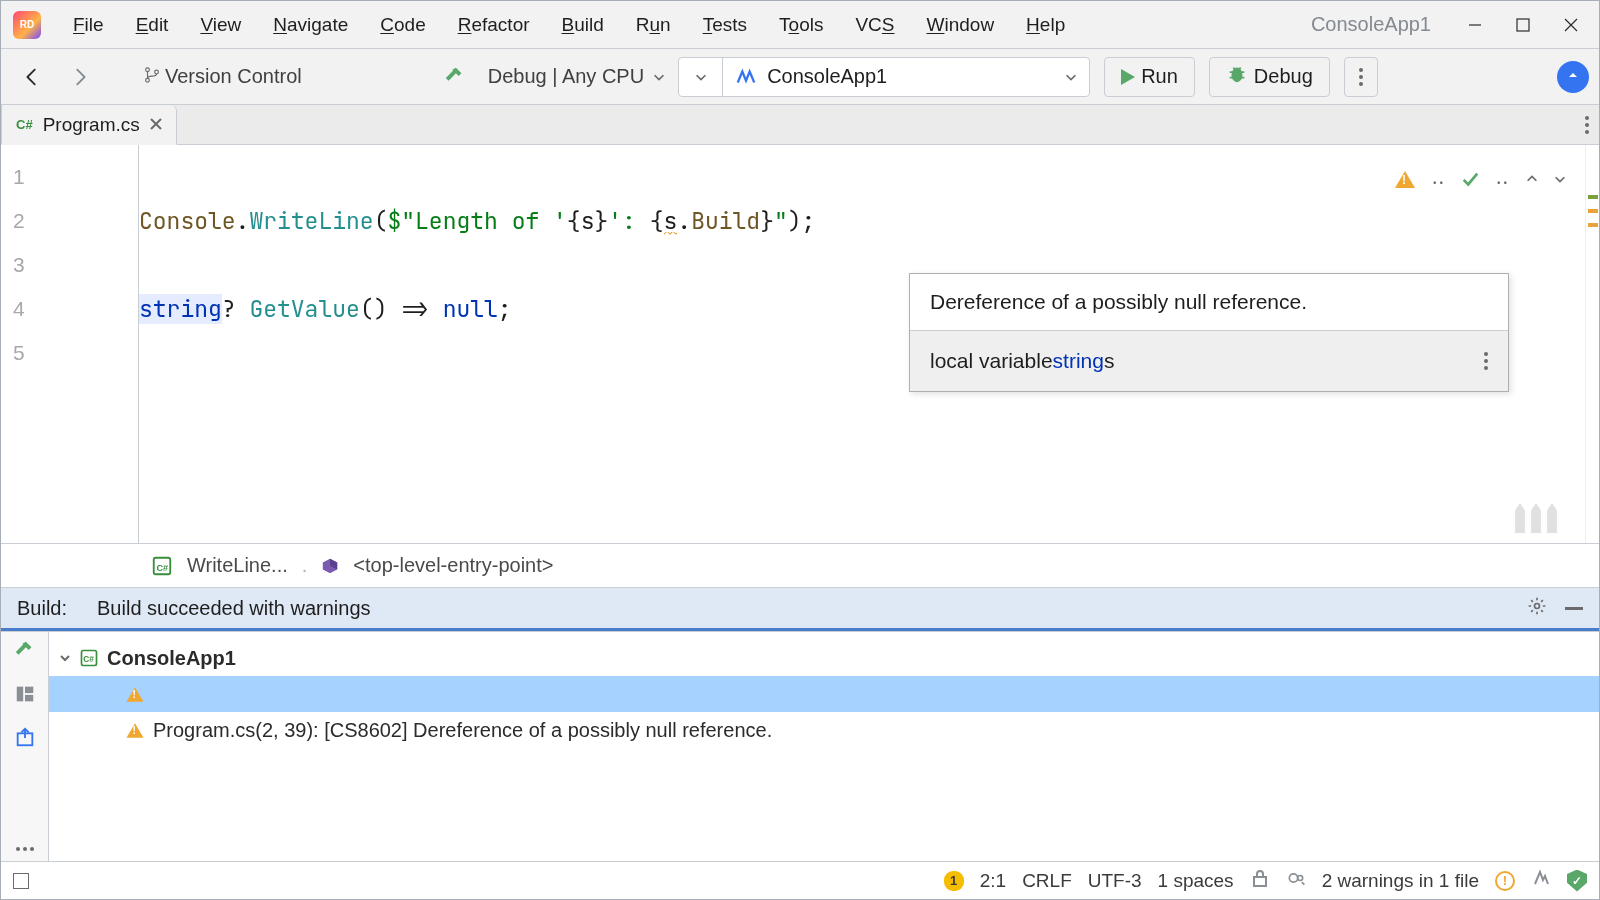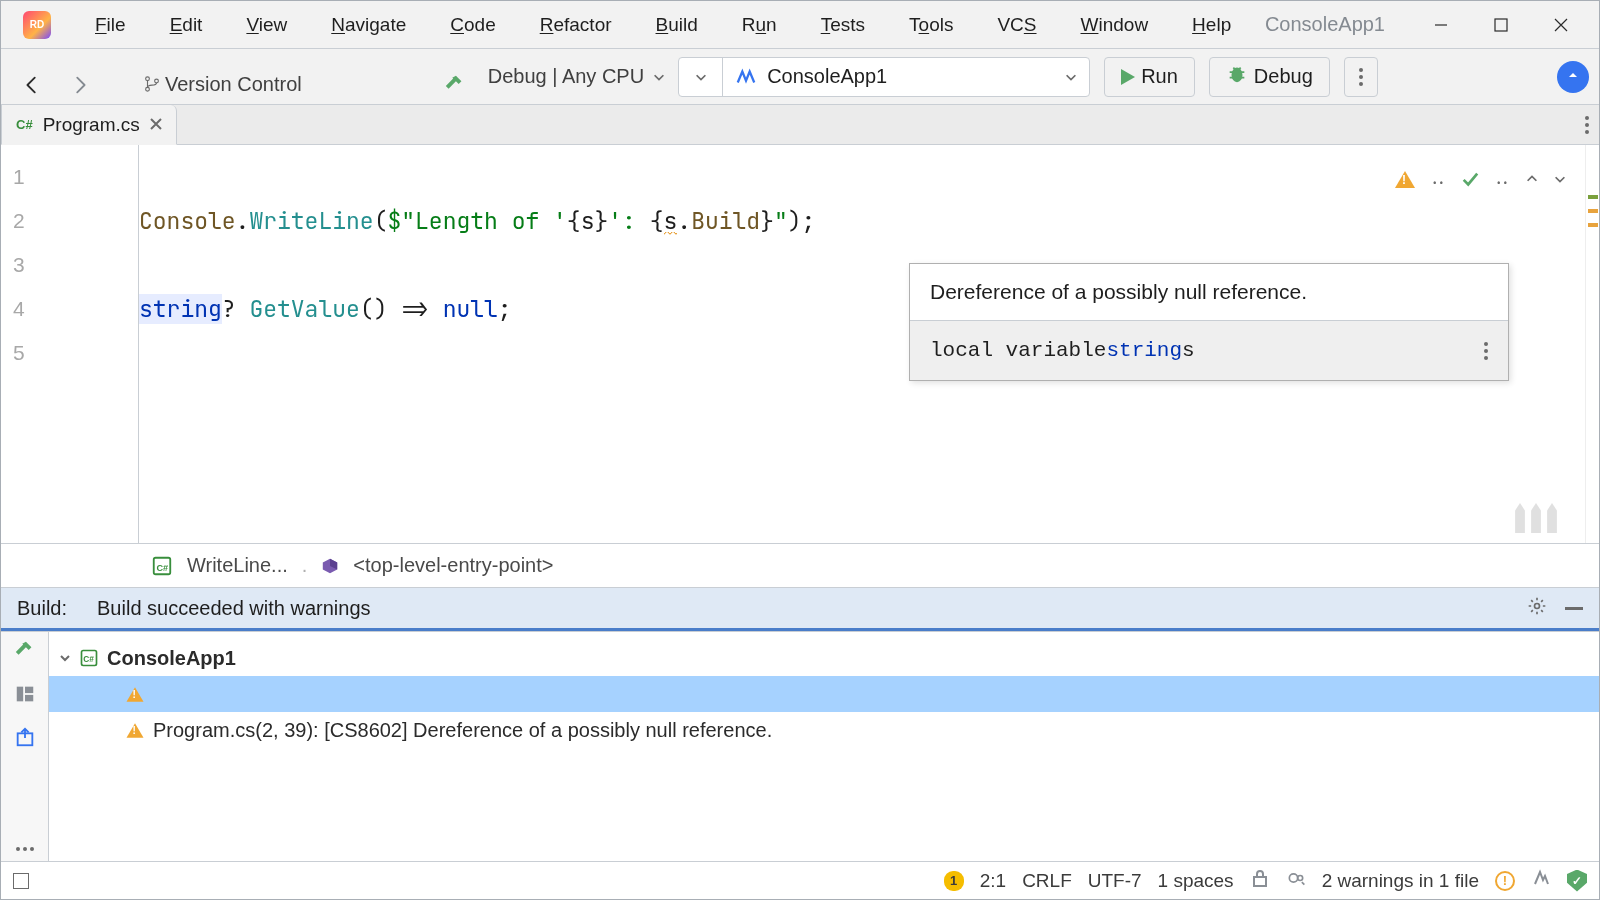--- a/index.html
+++ b/index.html
@@ -7,32 +7,32 @@
     --bg-lightgrey:#f7f7f7; --text:#1e1e1e; --text-muted:#666; --text-grey:#848a91;
     --mono:"JetBrains Mono","Consolas",monospace; --sans:"Segoe UI",Arial,sans-serif;
     --kw:#0033b3; --fn:#248f8f; --str:#067d17; --obj:#6f5625; --null:#0033b3;
     --blue-sel:#a6d2ff; --green:#59a869; --orange:#f0a732; --yellow:#f5bd00;
   }
   *{box-sizing:border-box}
   html,body{margin:0;padding:0;width:1600px;height:900px;overflow:hidden;font-family:var(--sans);color:var(--text);background:var(--bg);font-size:15px}
   .window{width:1600px;height:900px;border:1px solid var(--border-dark);display:flex;flex-direction:column}
 
   
-  .menubar{height:48px;display:flex;align-items:center;padding:0 16px;gap:16px;background:var(--bg-grey);border-bottom:1px solid var(--border)}
+  .menubar{height:48px;display:flex;align-items:center;padding:0 6px;gap:4px;background:var(--bg-grey);border-bottom:1px solid var(--border)}
   .app-icon{width:28px;height:28px;margin:0 14px 0 6px;border-radius:6px;background:linear-gradient(135deg,#ff4772 0%,#ffb347 60%,#7747ff 100%);position:relative}
   .app-icon::after{content:"RD";position:absolute;inset:0;display:flex;align-items:center;justify-content:center;font:700 10px var(--sans);color:#fff}
   .menu-item{padding:6px 14px;font-size:19px;cursor:default}
   .menu-item u{text-decoration:underline;text-underline-offset:2px}
   .window-title{margin-left:auto;margin-right:18px;font-size:20px;color:var(--text-grey)}
   .win-btn{width:44px;height:48px;display:flex;align-items:center;justify-content:center}
   .win-btn svg{width:16px;height:16px;stroke:#2b2b2b;stroke-width:1.2;fill:none}
 
   
   .toolbar{height:56px;background:var(--bg-grey);border-bottom:1px solid var(--border);display:flex;align-items:center;padding:0 10px;gap:6px}
-  .tb-btn{height:38px;display:flex;align-items:flex-end;padding:0 10px;border-radius:4px}
+  .tb-btn{height:38px;display:flex;align-items:center;padding:0 10px;border-radius:4px}
   .nav-arrow svg{width:22px;height:22px;stroke:var(--text-grey);stroke-width:2;fill:none;stroke-linecap:round;stroke-linejoin:round}
   .nav-arrow.enabled svg{stroke:#2b2b2b}
   .branch-icon svg{width:18px;height:18px;stroke:#6b6b6b;stroke-width:1.5;fill:none}
   .vc-label{font-size:20px;color:#404040;margin-left:4px}
   .hammer{width:22px;height:22px}
   .config-sel{font-size:20px;color:#404040;margin-left:6px;display:flex;align-items:center;gap:8px}
   .chev{width:14px;height:14px;stroke:#6b6b6b;stroke-width:2;fill:none}
   .proj-select{display:flex;align-items:center;height:40px;border:1px solid var(--border);background:#fff;border-radius:4px;margin-left:6px}
   .proj-select .split{width:44px;border-right:1px solid var(--border);display:flex;align-items:center;justify-content:center;height:100%}
   .proj-select .main{flex:1;display:flex;align-items:center;padding:0 12px;gap:10px;min-width:330px}
@@ -74,23 +74,23 @@
   .upd{width:14px;height:14px;stroke:#6b6b6b;stroke-width:2;fill:none}
 
   
   .stripe{width:14px;background:#fff;border-left:1px solid #eee;position:relative}
   .smark{position:absolute;left:2px;width:10px;height:4px}
 
   .pencils{position:absolute;right:26px;bottom:10px;display:flex;gap:2px}
   .pencil{width:14px;height:30px;background:linear-gradient(#e0e0e0,#e0e0e0);clip-path:polygon(15% 100%,15% 25%,50% 0,85% 25%,85% 100%)}
 
   
-  .tooltip{position:absolute;left:770px;top:118px;width:600px;border:1px solid #b0b0b0;background:#f7f7f7;box-shadow:2px 2px 6px rgba(0,0,0,.12);font:400 21px var(--sans)}
+  .tooltip{position:absolute;left:770px;top:128px;width:600px;border:1px solid #b0b0b0;background:#f7f7f7;box-shadow:2px 2px 6px rgba(0,0,0,.12);font:400 21px var(--sans)}
   .tooltip .r1{padding:16px 20px;background:#fff;border-bottom:1px solid var(--border)}
-  .tooltip .r2{padding:18px 20px;background:#efefef;display:flex;align-items:center;font-family:Liberation Mono, monospace}
+  .tooltip .r2{padding:18px 20px;background:#efefef;display:flex;align-items:center;font-family:Liberation Sans, sans-serif}
   .tooltip .r2 .dots{margin-left:auto;flex-direction:column}
 
   
   .crumbs{height:44px;border-top:1px solid var(--border);display:flex;align-items:center;padding-left:150px;gap:14px;font-size:20px;color:#4a4a4a}
   .crumbs .cico{width:22px;height:22px}
   .cube{width:18px;height:18px}
 
   
   .build-head{height:44px;background:#dfe9f5;border-top:1px solid var(--border);border-bottom:3px solid #4a7dc9;display:flex;align-items:center;padding:0 16px;font-size:20px;gap:30px}
   .build-head .r{margin-left:auto;display:flex;gap:18px;align-items:center}
@@ -373,21 +373,21 @@
       </div>
     </div>
   </div>
 
   <div class="status">
     <div class="sq"></div>
     <div class="sep"></div>
     <span class="badge">1</span>
     <span>2:1</span>
     <span>CRLF</span>
-    <span>UTF-7</span>
+    <span>UTF-3</span>
     <span>1 spaces</span>
     <span class="lock"><svg viewBox="0 0 20 20" fill="none" stroke="#8a8f96" stroke-width="2">
           <rect x="4" y="9" width="12" height="9"></rect>
           <path d="M7 9V6a3 3 0 016 0v3"></path>
         </svg></span>
     <span class="eye"><svg viewBox="0 0 24 24" fill="none" stroke="#8a8f96" stroke-width="2">
           <circle cx="9" cy="12" r="5"></circle>
           <circle cx="17" cy="12" r="3"></circle>
           <path d="M19 17l3 3"></path>
         </svg></span>

